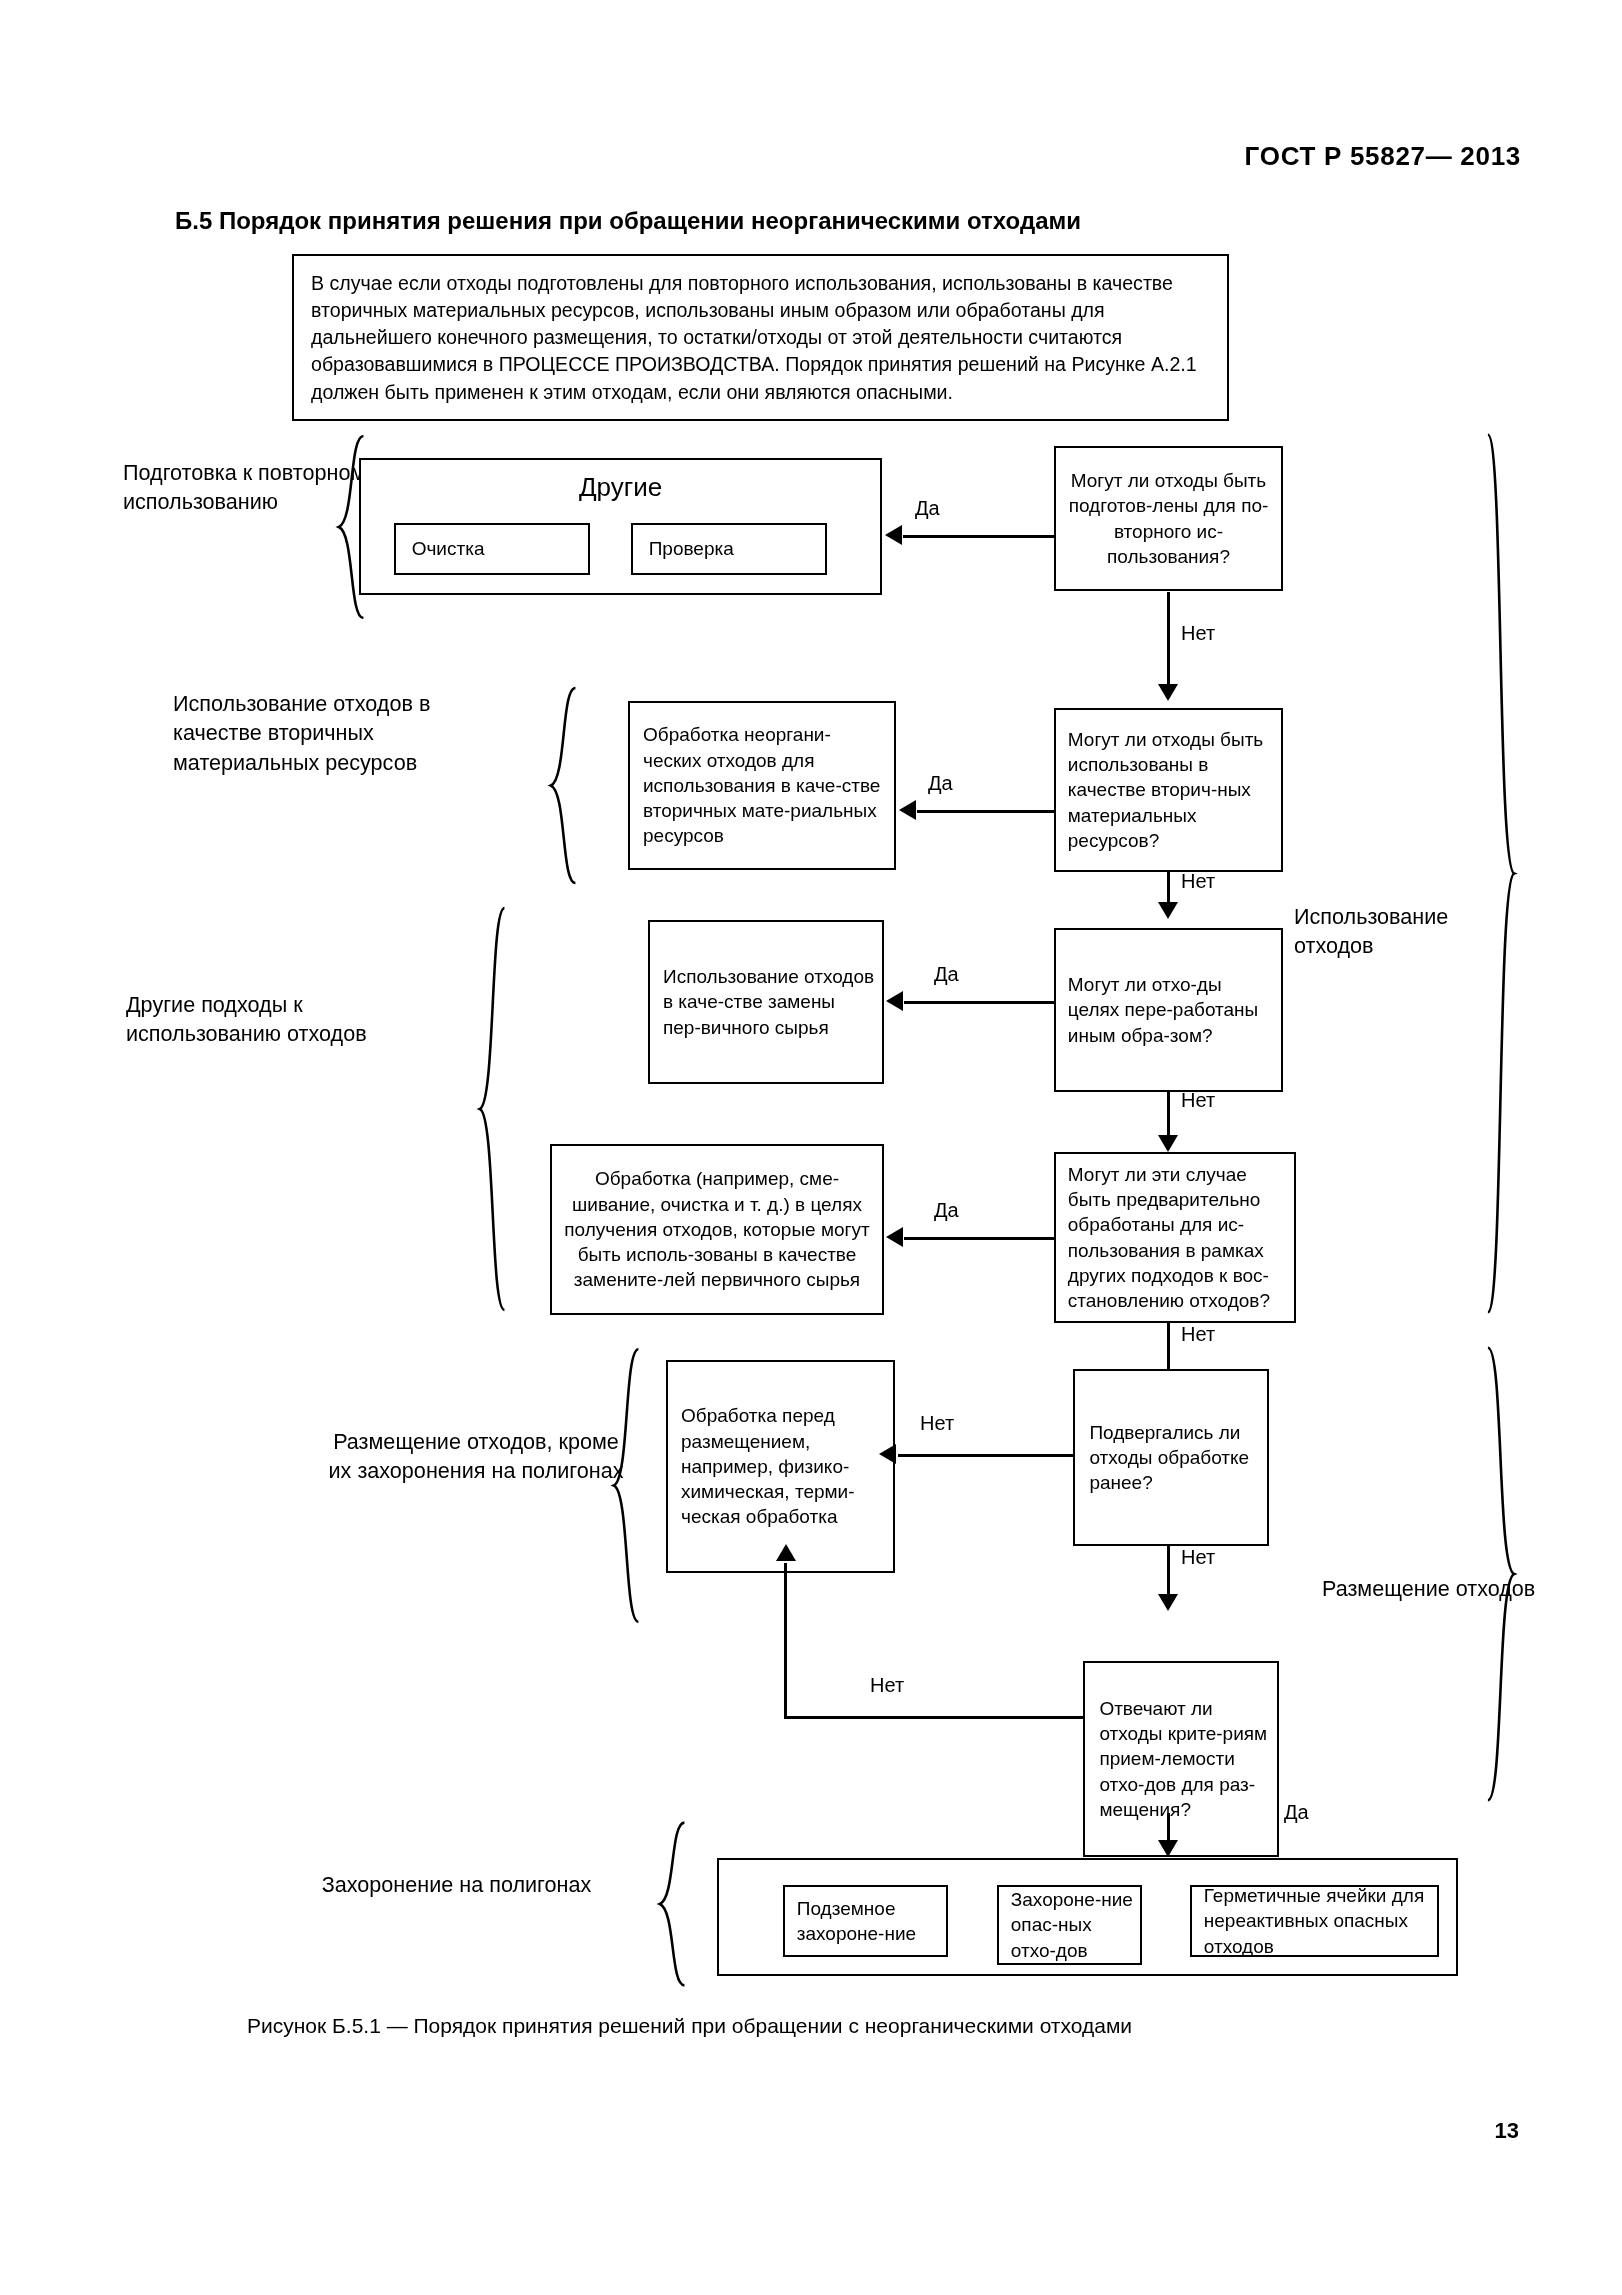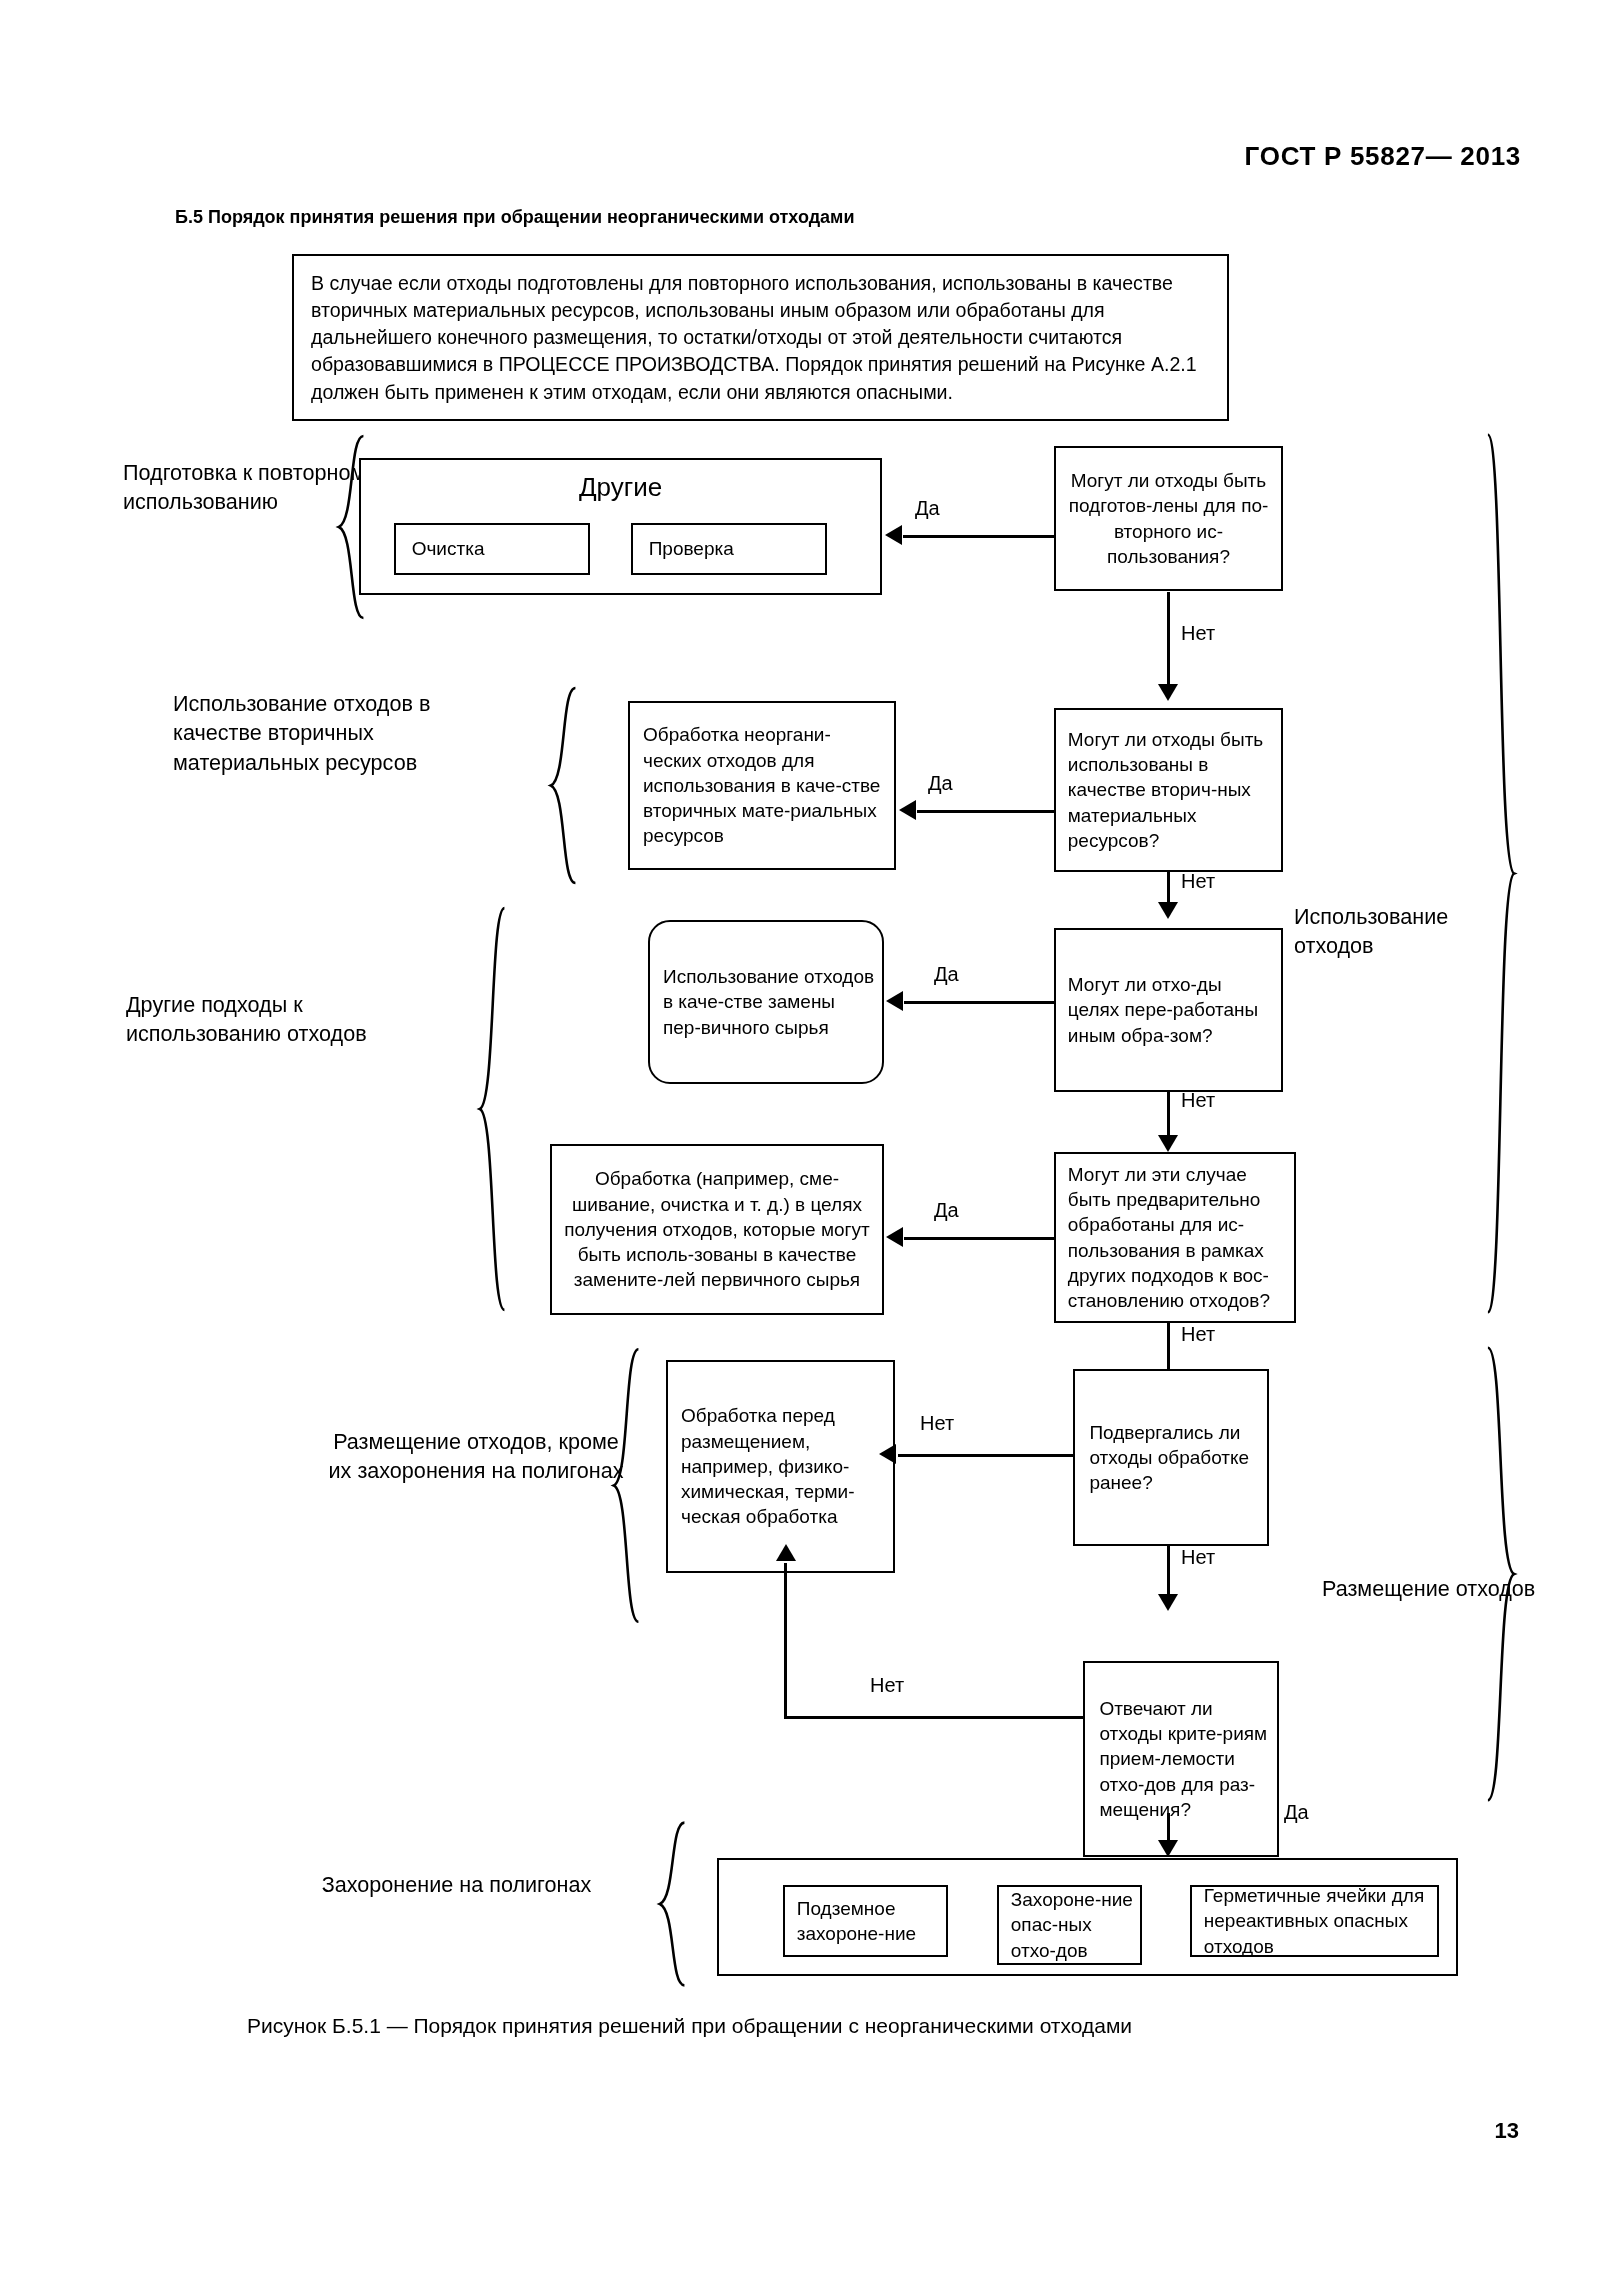--- a/index.html
+++ b/index.html
@@ -11,21 +11,21 @@
   }
   .abs{position:absolute;}
 
   
   #std-header{
     top:141px; right:101px;
     font-size:26px; font-weight:bold; letter-spacing:0.7px;
   }
   #section-heading{
     top:207px; left:175px;
-    font-size:18px; font-weight:bold;
+    font-size:24px; font-weight:bold;
   }
 
   
   #intro-box{
     top:254px; left:292px; width:937px;
     border:2px solid #000; box-sizing:border-box;
     padding:14.4px 17px 13px 17px;
     font-size:19.6px; line-height:1.38;
   }
 
@@ -170,21 +170,21 @@
 </div>
 
 <div class="abs hline" style="top:810px;left:917px;width:137px;"></div>
 <div class="abs arrow-left" style="top:800px;left:899px;"></div>
 <div class="abs elabel" style="top:772px;left:928px;">Да</div>
 
 <div class="abs vline" style="top:872px;left:1167px;height:34px;"></div>
 <div class="abs arrow-down" style="top:902px;left:1158px;"></div>
 <div class="abs elabel" style="top:870px;left:1181px;">Нет</div>
 
-<div class="abs box" style="top:920px;left:648px;width:236px;height:164px;border-radius:22px;">
+<div class="abs box" style="top:920px;left:648px;width:236px;height:164px;">
   <div class="inner leftish" style="text-align:left;padding-left:13px;">Использование отходов в каче-стве замены пер-вичного сырья</div>
 </div>
 
 <div class="abs box dbox" style="top:928px;left:1054px;width:229px;height:164px;">
   <div class="inner leftish" style="text-align:left;padding-left:11.8px;">Могут ли отхо-ды целях пере-работаны иным обра-зом?</div>
 </div>
 
 <div class="abs hline" style="top:1001px;left:904px;width:151px;"></div>
 <div class="abs arrow-left" style="top:991px;left:886px;"></div>
 <div class="abs elabel" style="top:963px;left:934px;">Да</div>

